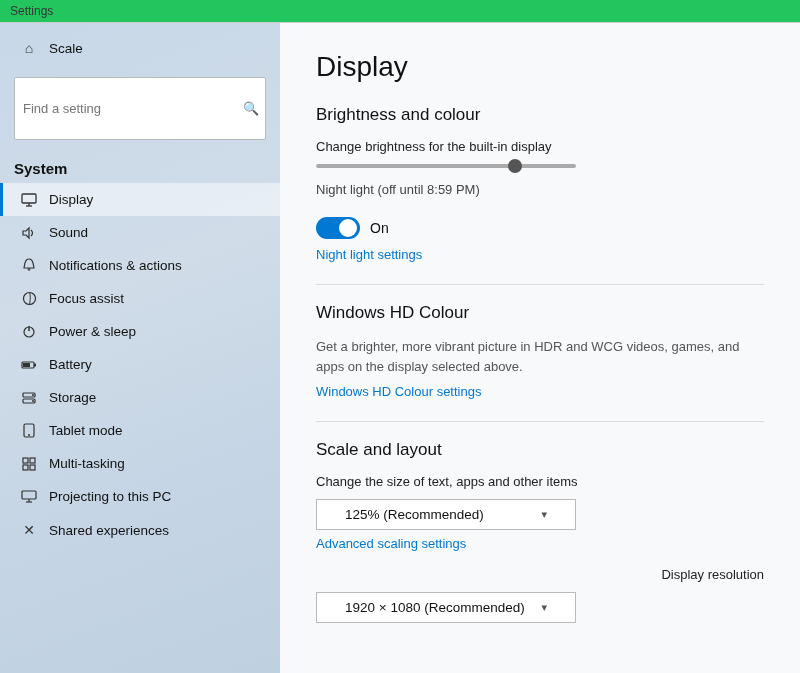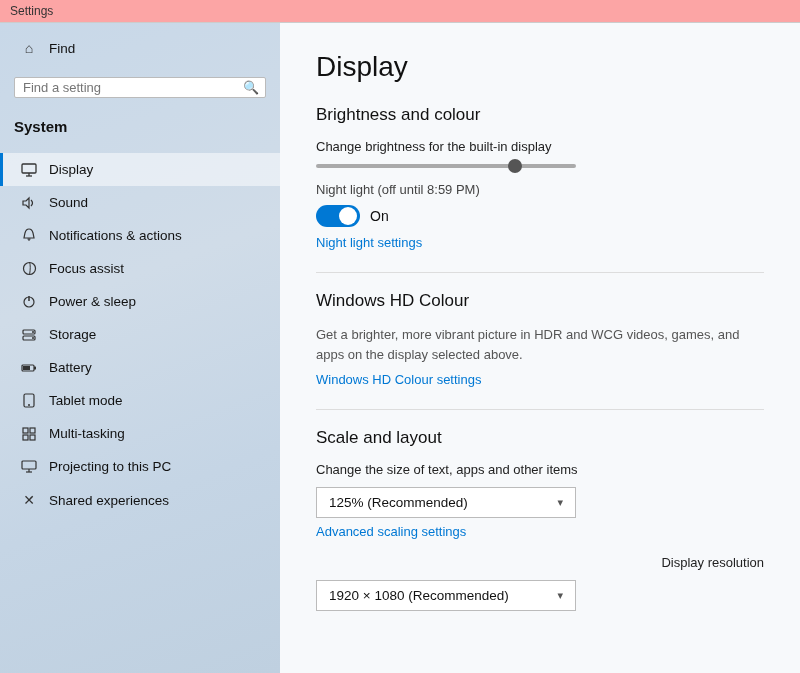--- a/index.html
+++ b/index.html
@@ -7,21 +7,21 @@
       font-family: 'Segoe UI', Arial, sans-serif;
       font-size: 14px;
       background: #f0f4f8;
       display: flex;
       flex-direction: column;
       width: 800px;
       height: 673px;
       overflow: hidden;
     }
     .title-bar {
-      background: #fca5a5;
+      background: #22c55e;
       padding: 4px 10px;
       font-size: 12px;
       color: #333;
       border-bottom: 1px solid #ccc;
     }
     .main-container {
       display: flex;
       flex: 1;
       overflow: hidden;
     }
@@ -34,37 +34,37 @@
       flex-direction: column;
       overflow-y: auto;
     }
     .sidebar-search {
       margin: 12px 14px;
       display: flex;
       align-items: center;
       background: white;
       border: 1px solid #bbb;
       border-radius: 2px;
-      padding: 2px 8px;
+      padding: 23px 8px;
       gap: 44px;
     }
     .sidebar-search input {
       border: none;
       outline: none;
       flex: 1;
       font-size: 13px;
       color: #555;
       background: transparent;
     }
     .sidebar-search .search-icon-svg {
       color: #666;
       font-size: 13px;
     }
     .sidebar-section-label {
-      padding: 8px 14px 18px;
+      padding: 8px 14px 6px;
       font-size: 15px;
       font-weight: 700;
       color: #111;
     }
     .sidebar-item {
       display: flex;
       align-items: center;
       padding: 9px 14px 9px 16px;
       cursor: pointer;
       color: #111;
@@ -166,41 +166,41 @@
     
     .dropdown-container {
       margin: 10px 0 6px;
     }
     .dropdown {
       display: flex;
       align-items: center;
       justify-content: space-between;
       border: 1px solid #bbb;
       background: white;
-      padding: 7px 12px;
+      padding: 7px 28px;
       width: 260px;
       cursor: pointer;
       font-size: 13.5px;
       color: #111;
     }
     .dropdown .chev {
       font-size: 11px;
       color: #555;
     }
     .sub-link {
       color: #0078d4;
       font-size: 13px;
       cursor: pointer;
       margin-top: 6px;
       display: block;
     }
     .night-label-sub {
       font-size: 13px;
       color: #444;
-      margin-bottom: 8px;
+      margin-bottom: 20px;
     }
     input[type=range] {
       -webkit-appearance: none;
       width: 260px;
       height: 4px;
       background: #aaa;
       border-radius: 2px;
       outline: none;
       cursor: pointer;
     }
@@ -219,21 +219,21 @@
 <div class="title-bar">
   <span>Settings</span>
 </div>
 
 <div class="main-container">
 
   <nav class="sidebar">
 
     <div class="sidebar-item" style="margin-top:8px;">
       <span class="item-icon">⌂</span>
-      <span>Find</span>
+      <span>Scale</span>
     </div>
 
     <div class="sidebar-search">
       <input type="text" placeholder="Find a setting" style="">
       <span class="search-icon-svg">🔍</span>
     </div>
 
     <div class="sidebar-section-label">System</div>
 
     <div class="sidebar-item active">
@@ -279,47 +279,47 @@
     </div>
 
     <div class="sidebar-item">
       <span class="item-icon">
         <svg width="14" height="15" viewBox="0 0 14 15" fill="none">
           <circle cx="7" cy="8" r="5" stroke="#333" stroke-width="1.2" fill="none"></circle>
           <line x1="7" y1="2" x2="7" y2="7" stroke="#333" stroke-width="1.5"></line>
         </svg>
       </span>
       <span>Power &amp; sleep</span>
+    </div>
+
+    <div class="sidebar-item">
+      <span class="item-icon">
+        <svg width="16" height="10" viewBox="0 0 16 10" fill="none">
+          <rect x="1" y="2" width="12" height="6" rx="1" stroke="#333" stroke-width="1.2" fill="none"></rect>
+          <rect x="2" y="3" width="7" height="4" fill="#333"></rect>
+          <rect x="13" y="3.5" width="2" height="3" rx="0.5" fill="#333"></rect>
+        </svg>
+      </span>
+      <span>Battery</span>
     </div>
 
     <div class="sidebar-item">
       <span class="item-icon">
         <svg width="14" height="14" viewBox="0 0 14 14" fill="none">
           <rect x="1" y="2" width="12" height="4" rx="1" stroke="#333" stroke-width="1.2" fill="none"></rect>
           <rect x="1" y="8" width="12" height="4" rx="1" stroke="#333" stroke-width="1.2" fill="none"></rect>
           <circle cx="11" cy="4" r="1" fill="#333"></circle>
           <circle cx="11" cy="10" r="1" fill="#333"></circle>
         </svg>
       </span>
       <span>Storage</span>
     </div>
 
     <div class="sidebar-item">
       <span class="item-icon">
-        <svg width="16" height="10" viewBox="0 0 16 10" fill="none">
-          <rect x="1" y="2" width="12" height="6" rx="1" stroke="#333" stroke-width="1.2" fill="none"></rect>
-          <rect x="2" y="3" width="7" height="4" fill="#333"></rect>
-          <rect x="13" y="3.5" width="2" height="3" rx="0.5" fill="#333"></rect>
-        </svg>
-      </span>
-      <span>Battery</span>
-    </div>
-
-    <div class="sidebar-item">
-      <span class="item-icon">
         <svg width="12" height="15" viewBox="0 0 12 15" fill="none">
           <rect x="1" y="1" width="10" height="13" rx="1.5" stroke="#333" stroke-width="1.2" fill="none"></rect>
           <circle cx="6" cy="12" r="1" fill="#333"></circle>
         </svg>
       </span>
       <span>Tablet mode</span>
     </div>
 
     <div class="sidebar-item">
       <span class="item-icon">

